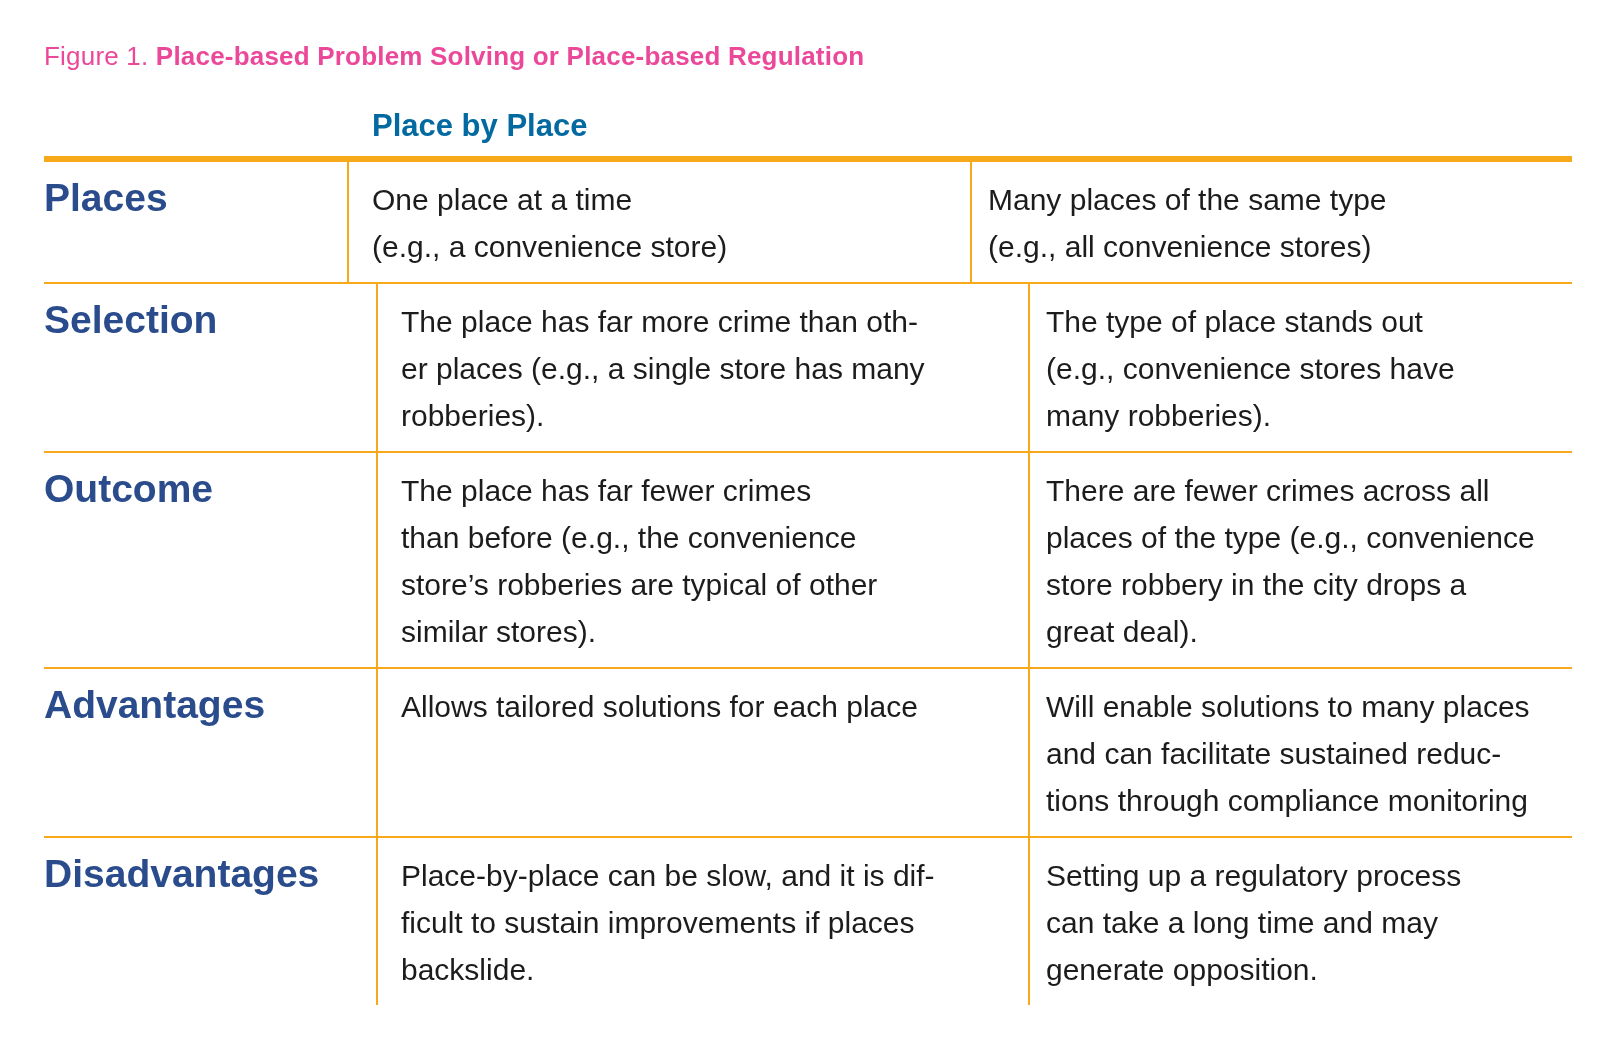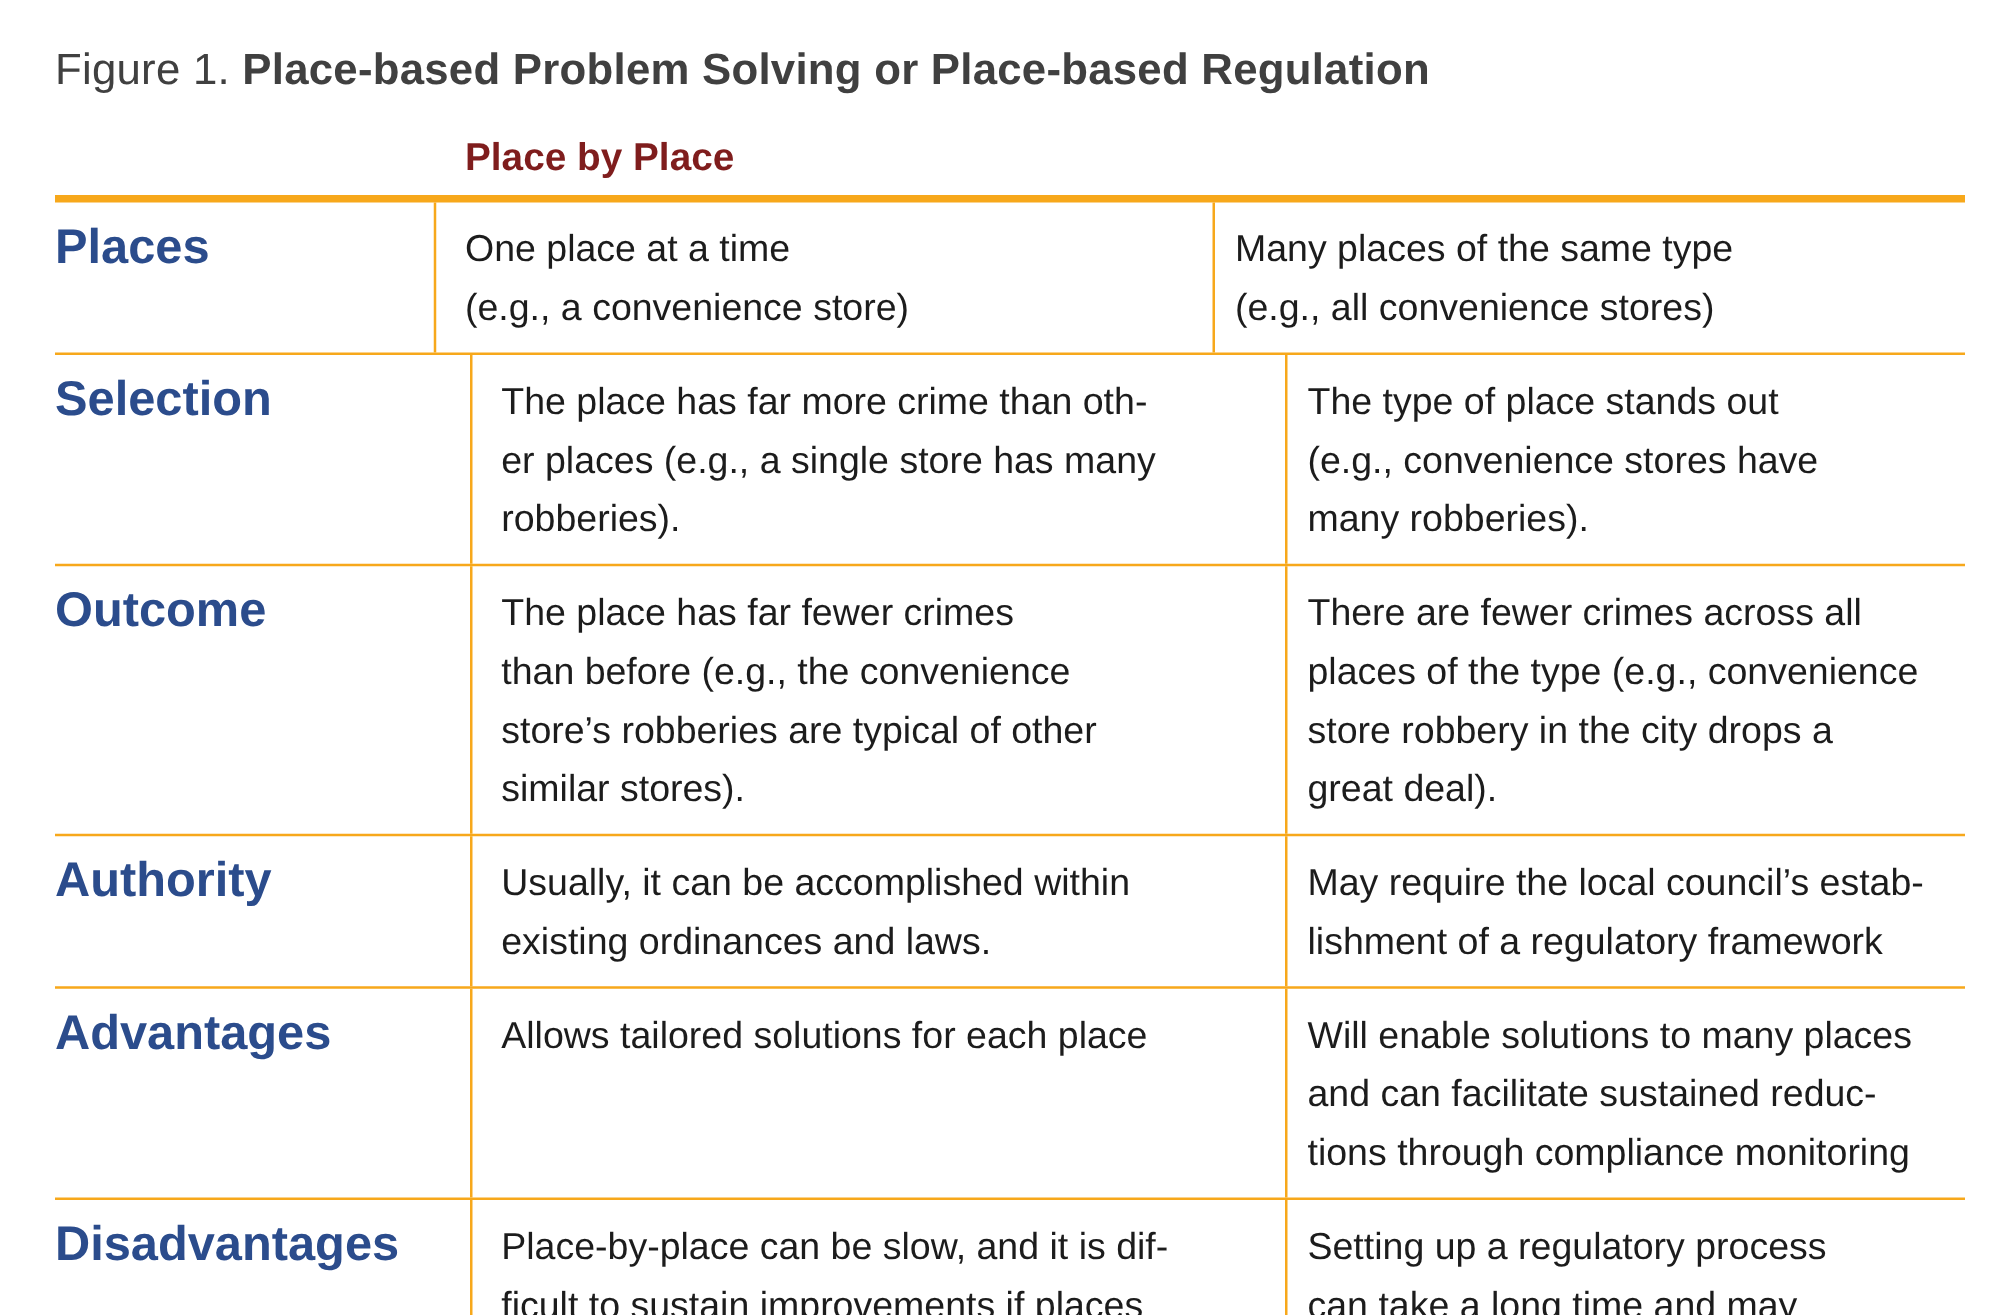--- a/index.html
+++ b/index.html
@@ -12,41 +12,41 @@
     height: 1052px;
     overflow: hidden;
     font-family: "Liberation Sans", "DejaVu Sans", sans-serif;
     color: #1c1c1c;
   }
   .page {
     padding: 36px 28px 0 44px;
   }
   .fig-title {
     margin: 0 0 0 0;
-    font-size: 35px;
+    font-size: 26px;
     font-weight: 400;
-    color: #404040;
+    color: #ec4899;
     letter-spacing: 0.2px;
     line-height: 40px;
   }
   .fig-title .bold {
     font-weight: 700;
   }
   .tbl {
     width: 1528px;
   }
   .hdr-row {
     display: grid;
     grid-template-columns: 303px 623px 602px;
     border-bottom: 6px solid #F7A81B;
   }
   .hdr {
     font-size: 31px;
     font-weight: 700;
-    color: #7f1d1d;
+    color: #0369a1;
     padding: 32px 0 12px 0;
     line-height: 36px;
   }
   .hdr.c1 { padding-left: 25px; }
   .hdr.c2 { padding-left: 30px; }
   .row {
     display: grid;
     grid-template-columns: 303px 623px 602px;
   }
   .row + .row {
@@ -114,27 +114,20 @@
       <div class="cell c1b">The place has far fewer crimes
 than before (e.g., the convenience
 store’s robberies are typical of other
 similar stores).</div>
       <div class="cell c2b">There are fewer crimes across all
 places of the type (e.g., convenience
 store robbery in the city drops a
 great deal).</div>
     </div>
 
-    <div class="row">
-      <div class="cell label">Authority</div>
-      <div class="cell c1b">Usually, it can be accomplished within
-existing ordinances and laws.</div>
-      <div class="cell c2b">May require the local council’s estab-
-lishment of a regulatory framework</div>
-    </div>
 
     <div class="row">
       <div class="cell label">Advantages</div>
       <div class="cell c1b">Allows tailored solutions for each place</div>
       <div class="cell c2b">Will enable solutions to many places
 and can facilitate sustained reduc-
 tions through compliance monitoring</div>
     </div>
 
     <div class="row last">

